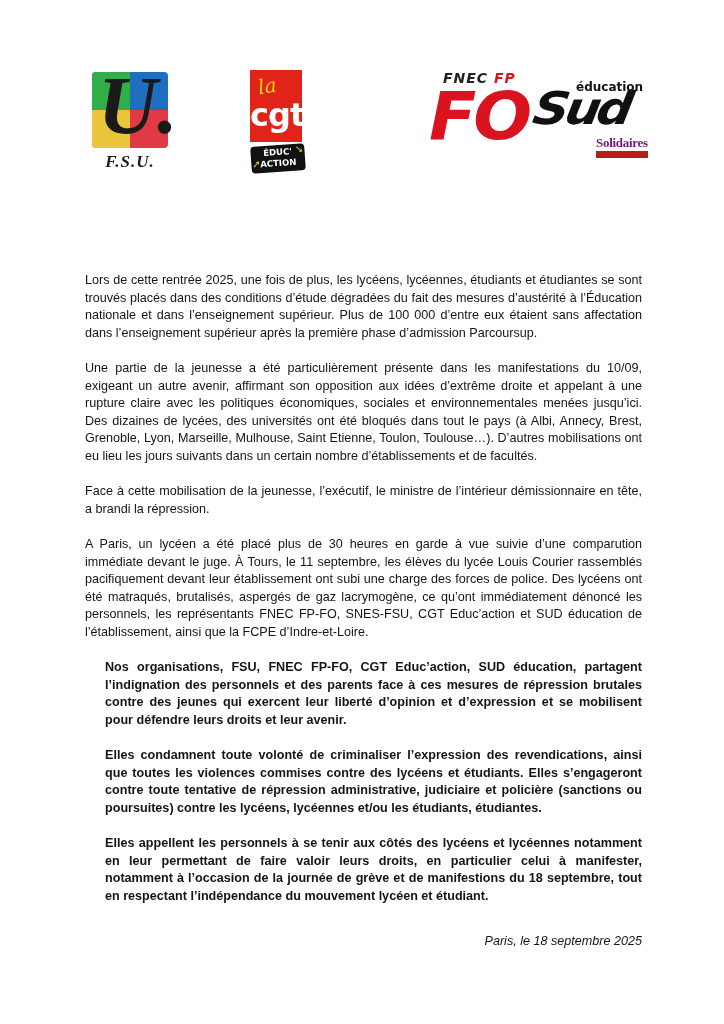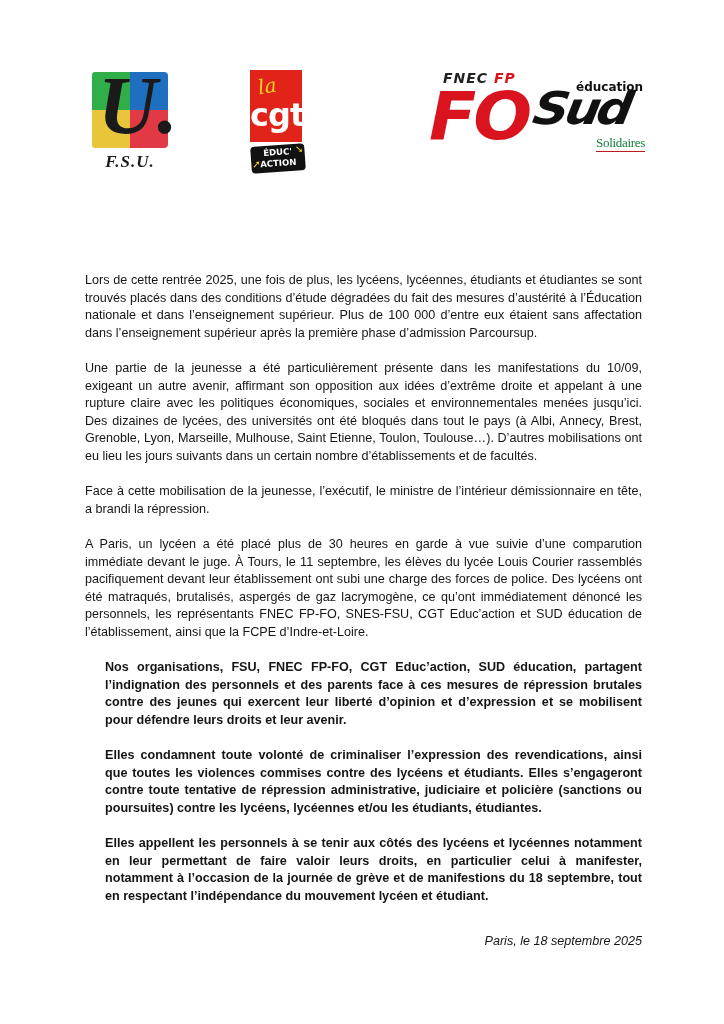--- a/index.html
+++ b/index.html
@@ -173,24 +173,24 @@
       letter-spacing: -4px;
       line-height: 54px;
       color: #111111;
       transform: skewX(-10deg) scaleY(0.9);
       transform-origin: left top;
     }
     .sud-sol {
       position: absolute;
       left: 58px; top: 55px;
       font-family: "Liberation Serif", "DejaVu Serif", serif;
-      font-weight: normal;
+      font-weight: bold;
       font-size: 13px;
-      color: #15803d;
-      border-bottom: 1px solid #b91c1c;
+      color: #701a75;
+      border-bottom: 7px solid #b91c1c;
       letter-spacing: -0.3px;
     }
     
     .title {
       position: absolute;
       left: 80px; top: 203px;
       width: 564px;
       text-align: center;
       font-family: "DejaVu Sans", sans-serif;
       font-weight: bold;

